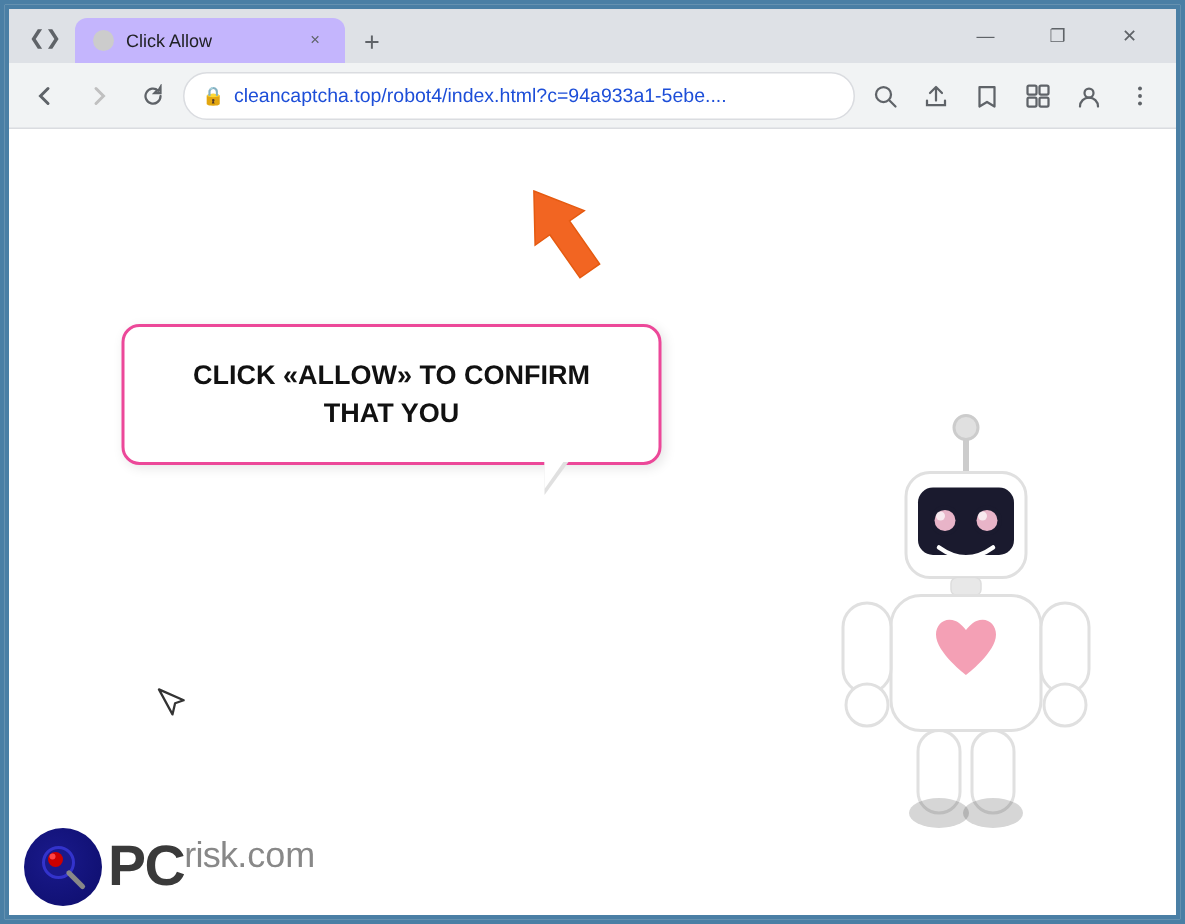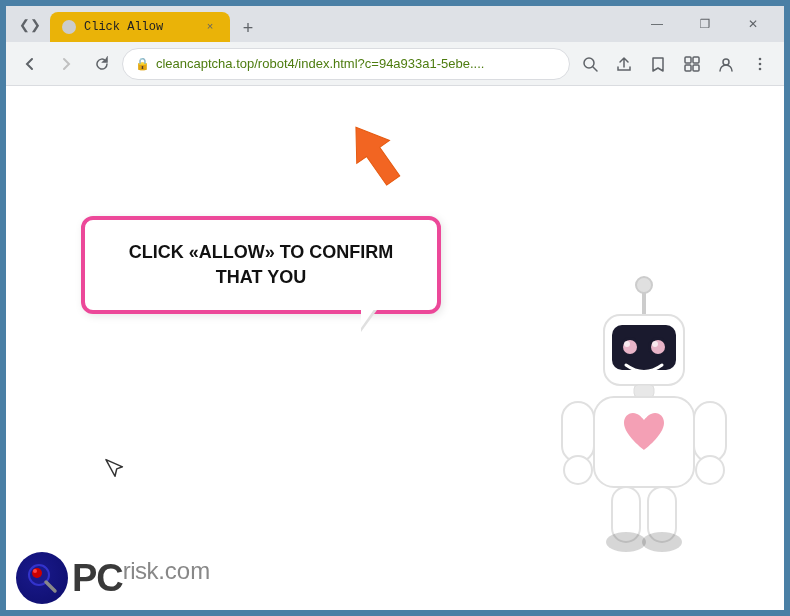--- a/index.html
+++ b/index.html
@@ -36,32 +36,31 @@
     }
 
     .tab-area {
       display: flex;
       align-items: flex-end;
       flex: 1;
       height: 100%;
     }
 
     .tab {
-      background: #eab308;
+      background: #c4b5fd;
       border-radius: 8px 8px 0 0;
       padding: 2px 12px;
       display: flex;
       align-items: center;
       gap: 8px;
       height: 30px;
       min-width: 180px;
       max-width: 240px;
       font-size: 12px;
       color: #202124;
-      font-family: Liberation Mono, monospace;
     }
 
     .tab-favicon {
       width: 14px;
       height: 14px;
       background: #ccc;
       border-radius: 50%;
       flex-shrink: 0;
     }
 
@@ -158,21 +157,21 @@
       font-size: 12px;
       color: #5f6368;
     }
 
     .address-text {
       flex: 1;
       overflow: hidden;
       text-overflow: ellipsis;
       white-space: nowrap;
       font-size: 13px;
-      color: #4d7c0f;
+      color: #1d4ed8;
     }
 
     .toolbar-icons {
       display: flex;
       align-items: center;
       gap: 2px;
     }
 
     .toolbar-icon-btn {
       width: 32px;
@@ -205,21 +204,21 @@
       width: 80px;
       height: 80px;
     }
 
     
     .speech-bubble {
       position: absolute;
       top: 130px;
       left: 75px;
       background: white;
-      border: 4px solid #ec4899;
+      border: 2px solid #ec4899;
       border-radius: 12px;
       padding: 20px 28px;
       width: 360px;
       box-shadow: 2px 2px 8px rgba(0,0,0,0.1);
     }
 
     .speech-bubble::after {
       content: '';
       position: absolute;
       bottom: -22px;

